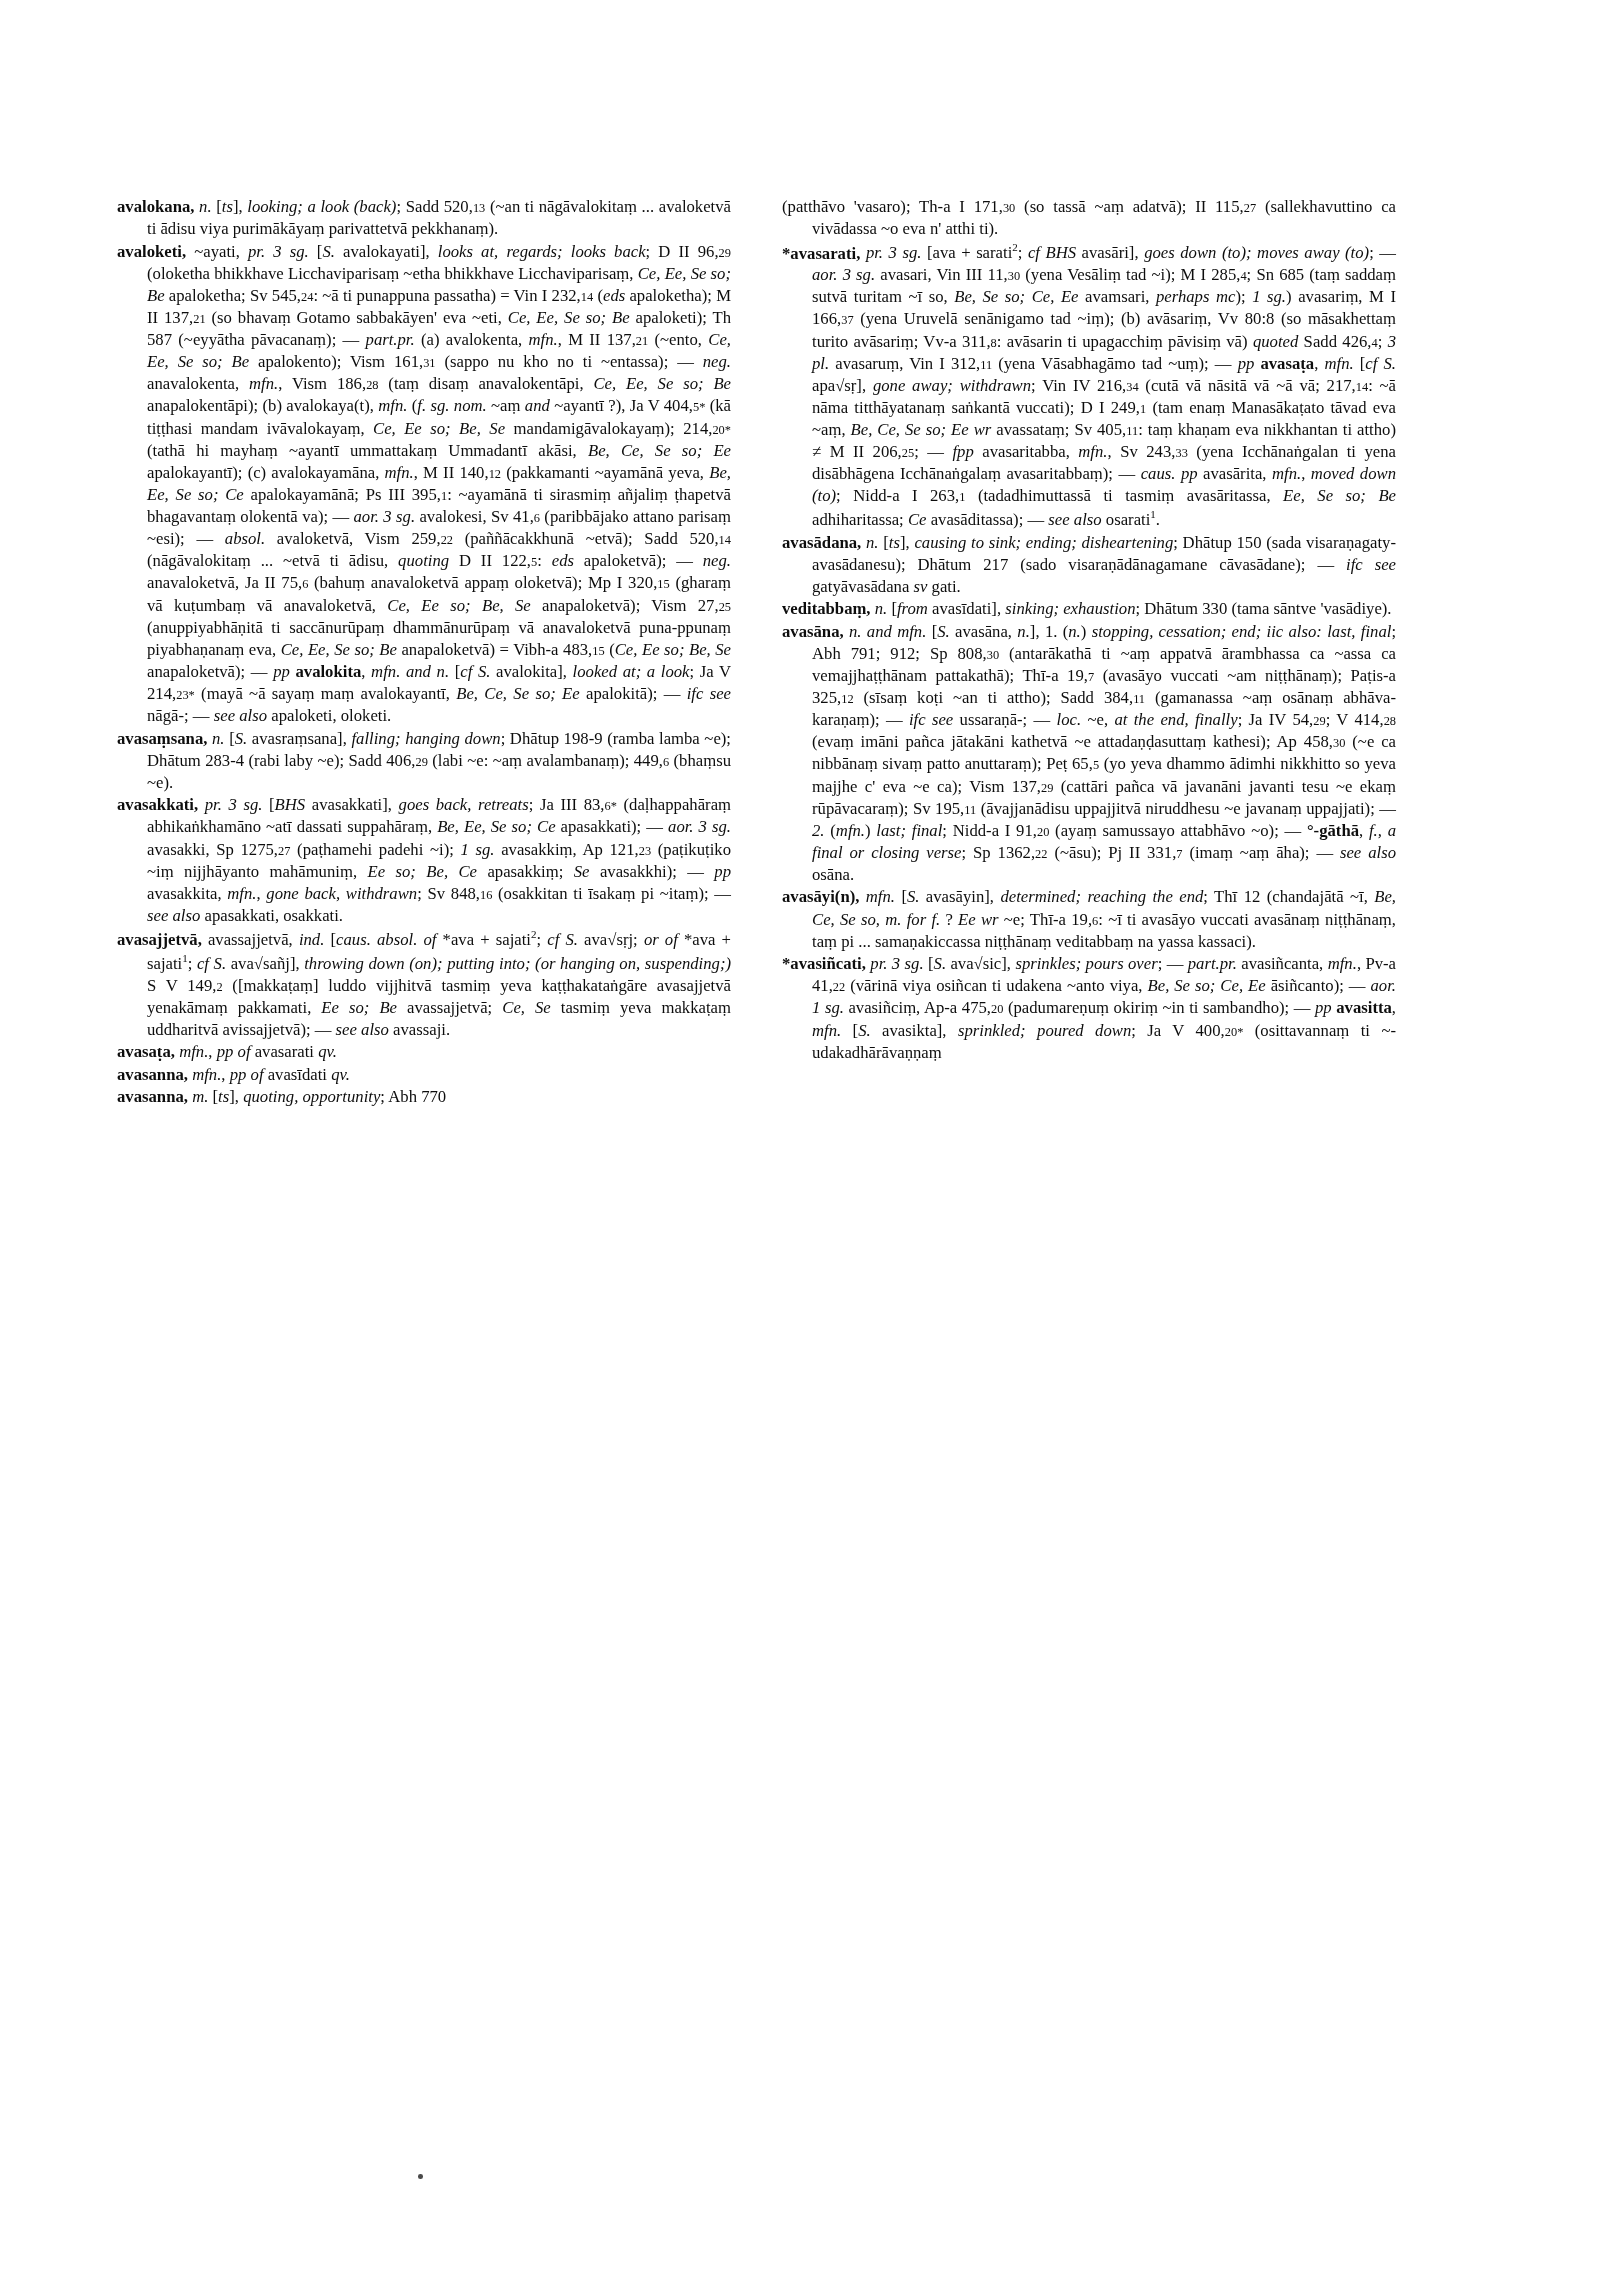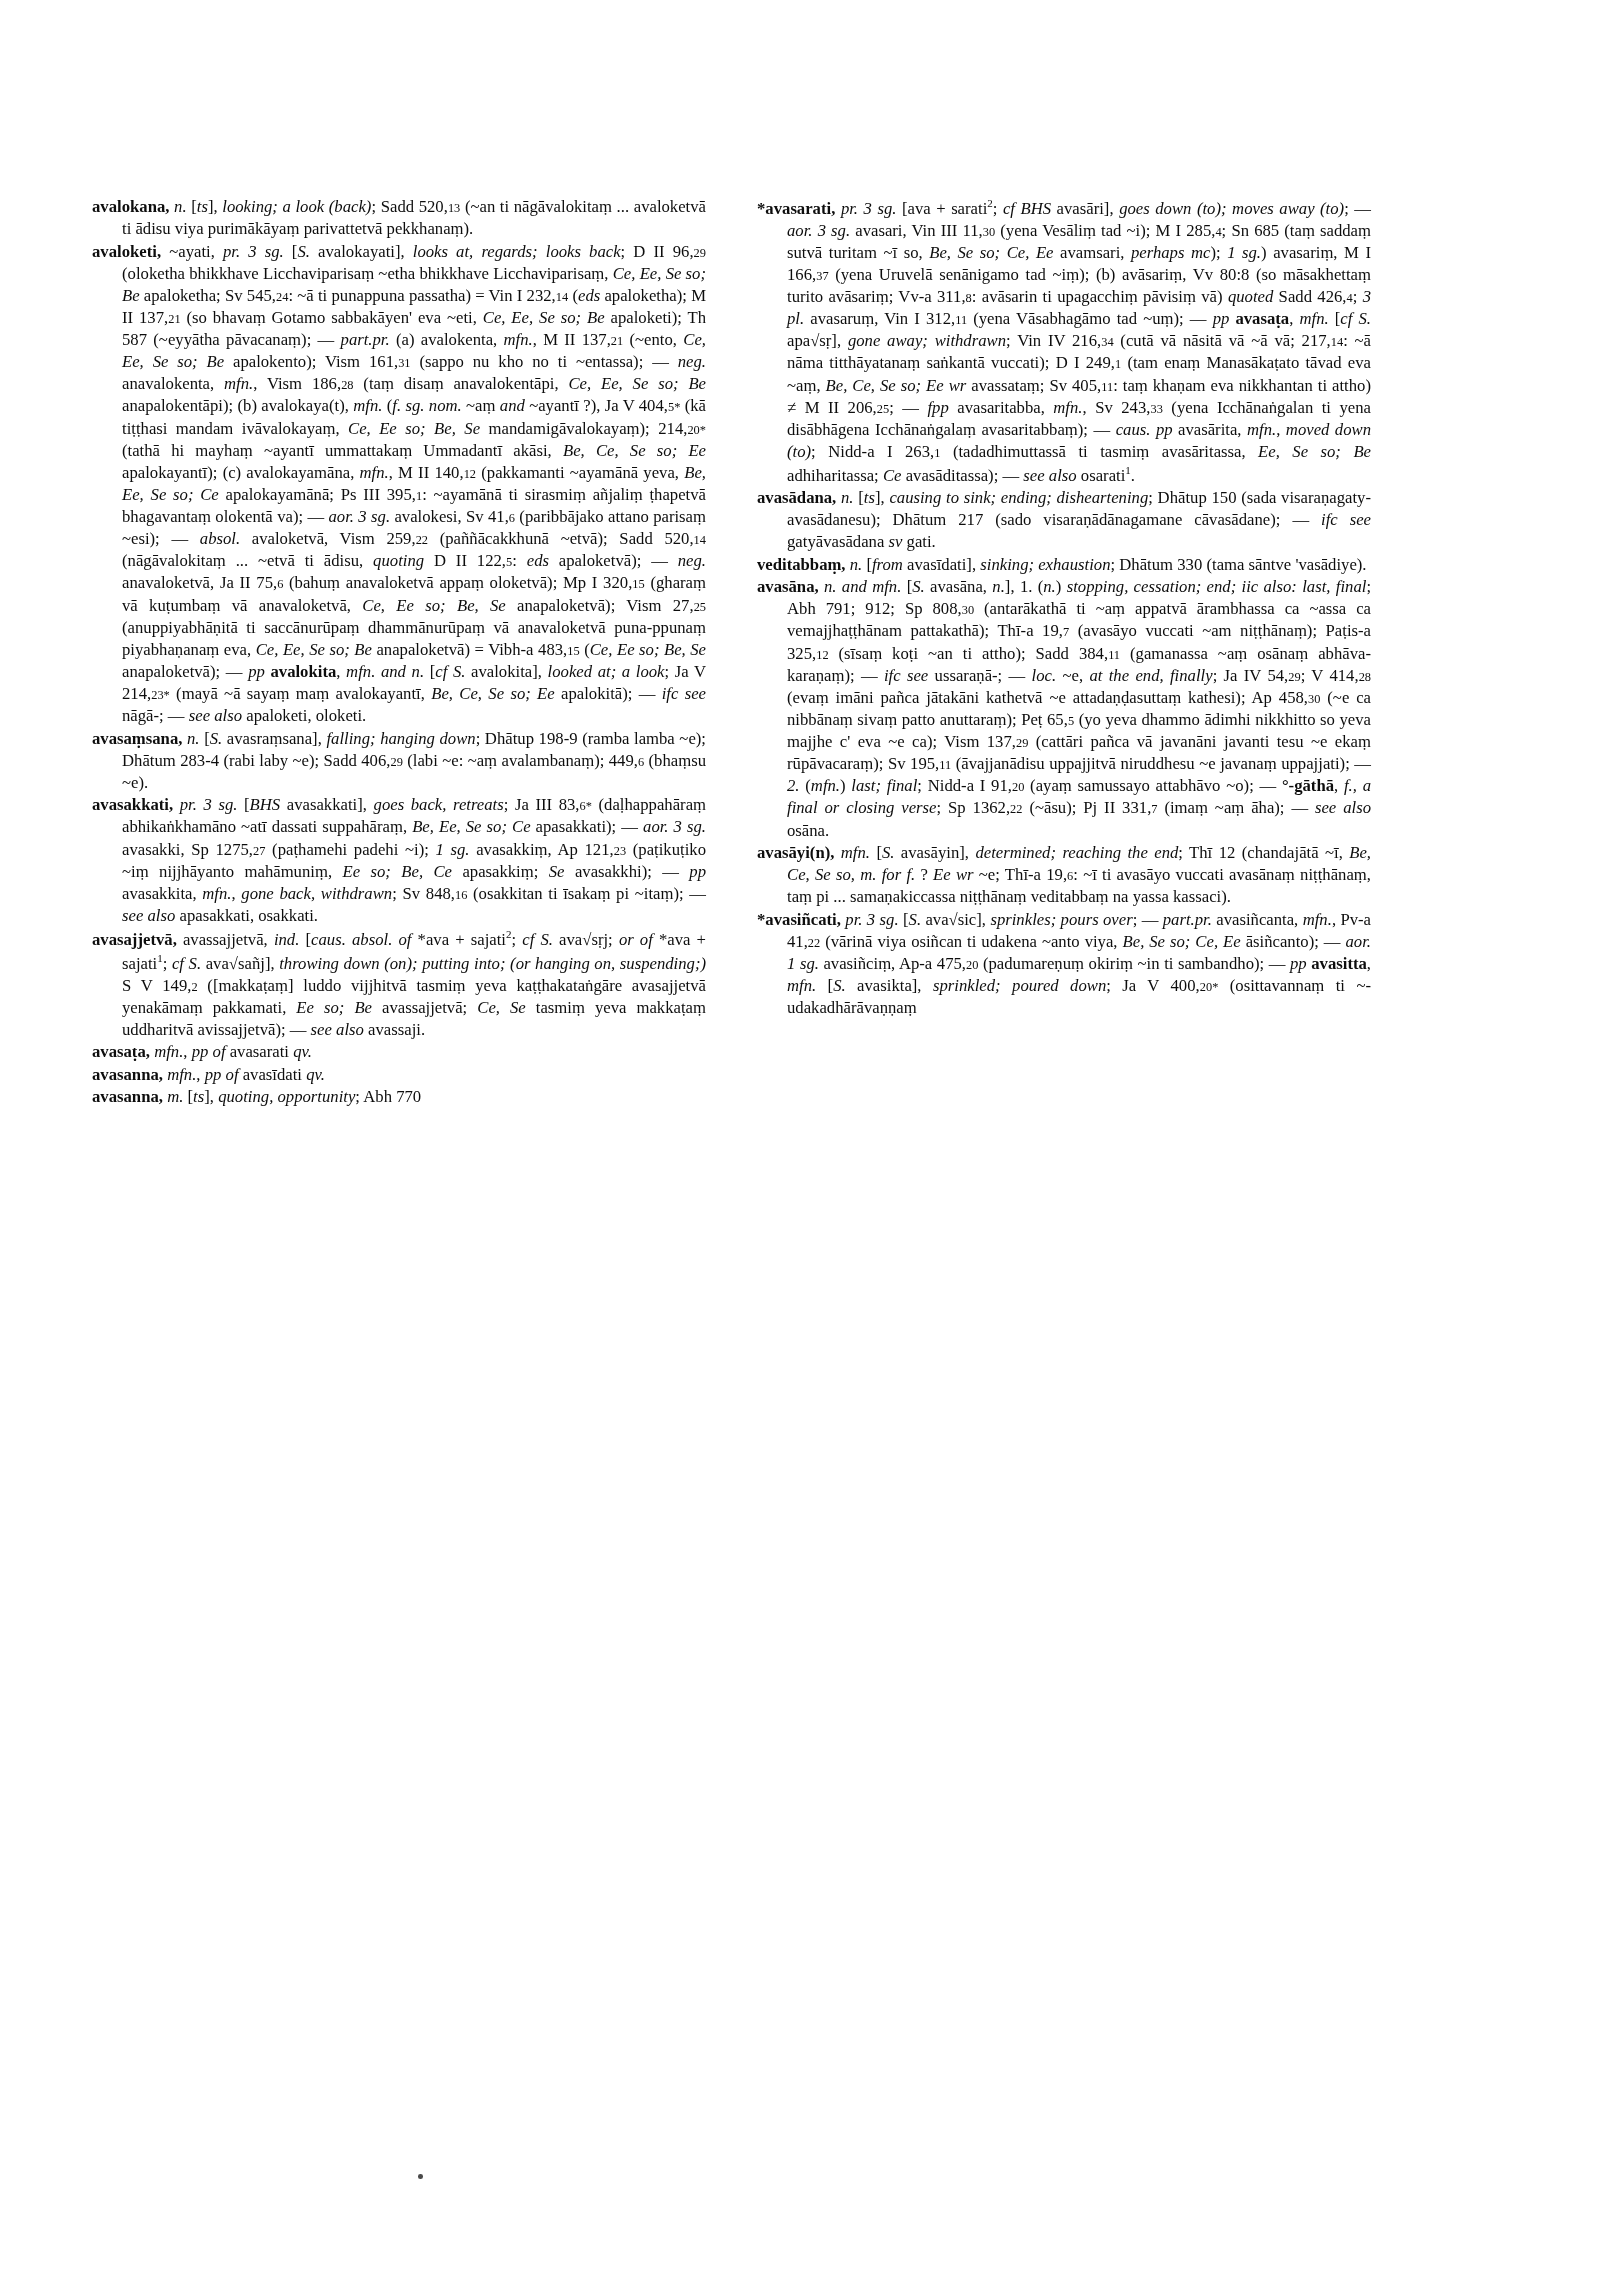--- a/index.html
+++ b/index.html
@@ -11,21 +11,21 @@
     width: 1616px;
     height: 2284px;
     font-family: "Liberation Serif", serif;
     color: #0d0d0d;
   }
   .page {
     position: relative;
     width: 1616px;
     height: 2284px;
     box-sizing: border-box;
-    padding: 196px 150px 0 92px;
+    padding: 196px 150px 0 117px;
   }
   .columns {
     display: flex;
     gap: 51px;
     align-items: flex-start;
   }
   .column {
     width: 614px;
     font-size: 16.7px;
     line-height: 1.325;
@@ -80,20 +80,21 @@
       <p class="entry"><span class="hw">avaloketi,</span><span> ~ayati, <span class="it">pr. 3 sg.</span> [<span class="it">S.</span> avalokayati], <span class="it">looks at, regards; looks back</span>; D II 96,<span class="sm">29</span> (oloketha bhikkhave Licchaviparisaṃ ~etha bhikkhave Licchaviparisaṃ, <span class="it">Ce, Ee, Se so; Be</span> apaloketha; Sv 545,<span class="sm">24</span>: ~ā ti punappuna passatha) = Vin I 232,<span class="sm">14</span> (<span class="it">eds</span> apaloketha); M II 137,<span class="sm">21</span> (so bhavaṃ Gotamo sabbakāyen' eva ~eti, <span class="it">Ce, Ee, Se so; Be</span> apaloketi); Th 587 (~eyyātha pāvacanaṃ); — <span class="it">part.pr.</span> (a) avalokenta, <span class="it">mfn.</span>, M II 137,<span class="sm">21</span> (~ento, <span class="it">Ce, Ee, Se so; Be</span> apalokento); Vism 161,<span class="sm">31</span> (sappo nu kho no ti ~entassa); — <span class="it">neg.</span> anavalokenta, <span class="it">mfn.</span>, Vism 186,<span class="sm">28</span> (taṃ disaṃ anavalokentāpi, <span class="it">Ce, Ee, Se so; Be</span> anapalokentāpi); (b) avalokaya(t), <span class="it">mfn.</span> (<span class="it">f. sg. nom.</span> ~aṃ <span class="it">and</span> ~ayantī ?), Ja V 404,<span class="sm">5*</span> (kā tiṭṭhasi mandam ivāvalokayaṃ, <span class="it">Ce, Ee so; Be, Se</span> mandamigāvalokayaṃ); 214,<span class="sm">20*</span> (tathā hi mayhaṃ ~ayantī ummattakaṃ Ummadantī akāsi, <span class="it">Be, Ce, Se so; Ee</span> apalokayantī); (c) avalokayamāna, <span class="it">mfn.</span>, M II 140,<span class="sm">12</span> (pakkamanti ~ayamānā yeva, <span class="it">Be, Ee, Se so; Ce</span> apalokayamānā; Ps III 395,<span class="sm">1</span>: ~ayamānā ti sirasmiṃ añjaliṃ ṭhapetvā bhagavantaṃ olokentā va); — <span class="it">aor. 3 sg.</span> avalokesi, Sv 41,<span class="sm">6</span> (paribbājako attano parisaṃ ~esi); — <span class="it">absol.</span> avaloketvā, Vism 259,<span class="sm">22</span> (paññācakkhunā ~etvā); Sadd 520,<span class="sm">14</span> (nāgāvalokitaṃ ... ~etvā ti ādisu, <span class="it">quoting</span> D II 122,<span class="sm">5</span>: <span class="it">eds</span> apaloketvā); — <span class="it">neg.</span> anavaloketvā, Ja II 75,<span class="sm">6</span> (bahuṃ anavaloketvā appaṃ oloketvā); Mp I 320,<span class="sm">15</span> (gharaṃ vā kuṭumbaṃ vā anavaloketvā, <span class="it">Ce, Ee so; Be, Se</span> anapaloketvā); Vism 27,<span class="sm">25</span> (anuppiyabhāṇitā ti saccānurūpaṃ dhammānurūpaṃ vā anavaloketvā puna-ppunaṃ piyabhaṇanaṃ eva, <span class="it">Ce, Ee, Se so; Be</span> anapaloketvā) = Vibh-a 483,<span class="sm">15</span> (<span class="it">Ce, Ee so; Be, Se</span> anapaloketvā); — <span class="it">pp</span> <span class="hw">avalokita</span>, <span class="it">mfn. and n.</span> [<span class="it">cf S.</span> avalokita], <span class="it">looked at; a look</span>; Ja V 214,<span class="sm">23*</span> (mayā ~ā sayaṃ maṃ avalokayantī, <span class="it">Be, Ce, Se so; Ee</span> apalokitā); — <span class="it">ifc see</span> nāgā-; — <span class="it">see also</span> apaloketi, oloketi.</span></p>
       <p class="entry"><span class="hw">avasaṃsana,</span><span> <span class="it">n.</span> [<span class="it">S.</span> avasraṃsana], <span class="it">falling; hanging down</span>; Dhātup 198-9 (ramba lamba ~e); Dhātum 283-4 (rabi laby ~e); Sadd 406,<span class="sm">29</span> (labi ~e: ~aṃ avalambanaṃ); 449,<span class="sm">6</span> (bhaṃsu ~e).</span></p>
       <p class="entry"><span class="hw">avasakkati,</span><span> <span class="it">pr. 3 sg.</span> [<span class="it">BHS</span> avasakkati], <span class="it">goes back, retreats</span>; Ja III 83,<span class="sm">6*</span> (daḷhappahāraṃ abhikaṅkhamāno ~atī dassati suppahāraṃ, <span class="it">Be, Ee, Se so; Ce</span> apasakkati); — <span class="it">aor. 3 sg.</span> avasakki, Sp 1275,<span class="sm">27</span> (paṭhamehi padehi ~i); <span class="it">1 sg.</span> avasakkiṃ, Ap 121,<span class="sm">23</span> (paṭikuṭiko ~iṃ nijjhāyanto mahāmuniṃ, <span class="it">Ee so; Be, Ce</span> apasakkiṃ; <span class="it">Se</span> avasakkhi); — <span class="it">pp</span> avasakkita, <span class="it">mfn.</span>, <span class="it">gone back, withdrawn</span>; Sv 848,<span class="sm">16</span> (osakkitan ti īsakaṃ pi ~itaṃ); — <span class="it">see also</span> apasakkati, osakkati.</span></p>
       <p class="entry"><span class="hw">avasajjetvā,</span><span> avassajjetvā, <span class="it">ind.</span> [<span class="it">caus. absol. of</span> *ava + sajati<span class="sup">2</span>; <span class="it">cf S.</span> ava√sṛj; <span class="it">or of</span> *ava + sajati<span class="sup">1</span>; <span class="it">cf S.</span> ava√sañj], <span class="it">throwing down (on); putting into; (or hanging on, suspending;)</span> S V 149,<span class="sm">2</span> ([makkaṭaṃ] luddo vijjhitvā tasmiṃ yeva kaṭṭhakataṅgāre avasajjetvā yenakāmaṃ pakkamati, <span class="it">Ee so; Be</span> avassajjetvā; <span class="it">Ce, Se</span> tasmiṃ yeva makkaṭaṃ uddharitvā avissajjetvā); — <span class="it">see also</span> avassaji.</span></p>
       <p class="entry"><span class="hw">avasaṭa,</span><span> <span class="it">mfn.</span>, <span class="it">pp of</span> avasarati <span class="it">qv.</span></span></p>
       <p class="entry"><span class="hw">avasanna,</span><span> <span class="it">mfn.</span>, <span class="it">pp of</span> avasīdati <span class="it">qv.</span></span></p>
       <p class="entry"><span class="hw">avasanna,</span><span> <span class="it">m.</span> [<span class="it">ts</span>], <span class="it">quoting, opportunity</span>; Abh 770</span></p>
     </div>
 
     <div class="column">
+      <p class="entry"><span class="hw"></span><span>(patthāvo 'vasaro); Th-a I 171,<span class="sm">30</span> (so tassā ~aṃ adatvā); II 115,<span class="sm">27</span> (sallekhavuttino ca vivādassa ~o eva n' atthi ti).</span></p>
       <p class="entry"><span class="hw">*avasarati,</span><span> <span class="it">pr. 3 sg.</span> [ava + sarati<span class="sup">2</span>; <span class="it">cf BHS</span> avasāri], <span class="it">goes down (to); moves away (to)</span>; — <span class="it">aor. 3 sg.</span> avasari, Vin III 11,<span class="sm">30</span> (yena Vesāliṃ tad ~i); M I 285,<span class="sm">4</span>; Sn 685 (taṃ saddaṃ sutvā turitam ~ī so, <span class="it">Be, Se so; Ce, Ee</span> avamsari, <span class="it">perhaps mc</span>); <span class="it">1 sg.</span>) avasariṃ, M I 166,<span class="sm">37</span> (yena Uruvelā senānigamo tad ~iṃ); (b) avāsariṃ, Vv 80:8 (so māsakhettaṃ turito avāsariṃ; Vv-a 311,<span class="sm">8</span>: avāsarin ti upagacchiṃ pāvisiṃ vā) <span class="it">quoted</span> Sadd 426,<span class="sm">4</span>; <span class="it">3 pl.</span> avasaruṃ, Vin I 312,<span class="sm">11</span> (yena Vāsabhagāmo tad ~uṃ); — <span class="it">pp</span> <span class="hw">avasaṭa</span>, <span class="it">mfn.</span> [<span class="it">cf S.</span> apa√sṛ], <span class="it">gone away; withdrawn</span>; Vin IV 216,<span class="sm">34</span> (cutā vā nāsitā vā ~ā vā; 217,<span class="sm">14</span>: ~ā nāma titthāyatanaṃ saṅkantā vuccati); D I 249,<span class="sm">1</span> (tam enaṃ Manasākaṭato tāvad eva ~aṃ, <span class="it">Be, Ce, Se so; Ee wr</span> avassataṃ; Sv 405,<span class="sm">11</span>: taṃ khaṇam eva nikkhantan ti attho) ≠ M II 206,<span class="sm">25</span>; — <span class="it">fpp</span> avasaritabba, <span class="it">mfn.</span>, Sv 243,<span class="sm">33</span> (yena Icchānaṅgalan ti yena disābhāgena Icchānaṅgalaṃ avasaritabbaṃ); — <span class="it">caus.</span> <span class="it">pp</span> avasārita, <span class="it">mfn.</span>, <span class="it">moved down (to)</span>; Nidd-a I 263,<span class="sm">1</span> (tadadhimuttassā ti tasmiṃ avasāritassa, <span class="it">Ee, Se so; Be</span> adhiharitassa; <span class="it">Ce</span> avasāditassa); — <span class="it">see also</span> osarati<span class="sup">1</span>.</span></p>
       <p class="entry"><span class="hw">avasādana,</span><span> <span class="it">n.</span> [<span class="it">ts</span>], <span class="it">causing to sink; ending; disheartening</span>; Dhātup 150 (sada visaraṇagaty-avasādanesu); Dhātum 217 (sado visaraṇādānagamane cāvasādane); — <span class="it">ifc see</span> gatyāvasādana <span class="it">sv</span> gati.</span></p>
       <p class="entry"><span class="hw">veditabbaṃ,</span><span> <span class="it">n.</span> [<span class="it">from</span> avasīdati], <span class="it">sinking; exhaustion</span>; Dhātum 330 (tama sāntve 'vasādiye).</span></p>
       <p class="entry"><span class="hw">avasāna,</span><span> <span class="it">n. and mfn.</span> [<span class="it">S.</span> avasāna, <span class="it">n.</span>], 1. (<span class="it">n.</span>) <span class="it">stopping, cessation; end; iic also: last, final</span>; Abh 791; 912; Sp 808,<span class="sm">30</span> (antarākathā ti ~aṃ appatvā ārambhassa ca ~assa ca vemajjhaṭṭhānam pattakathā); Thī-a 19,<span class="sm">7</span> (avasāyo vuccati ~am niṭṭhānaṃ); Paṭis-a 325,<span class="sm">12</span> (sīsaṃ koṭi ~an ti attho); Sadd 384,<span class="sm">11</span> (gamanassa ~aṃ osānaṃ abhāva-karaṇaṃ); — <span class="it">ifc see</span> ussaraṇā-; — <span class="it">loc.</span> ~e, <span class="it">at the end, finally</span>; Ja IV 54,<span class="sm">29</span>; V 414,<span class="sm">28</span> (evaṃ imāni pañca jātakāni kathetvā ~e attadaṇḍasuttaṃ kathesi); Ap 458,<span class="sm">30</span> (~e ca nibbānaṃ sivaṃ patto anuttaraṃ); Peṭ 65,<span class="sm">5</span> (yo yeva dhammo ādimhi nikkhitto so yeva majjhe c' eva ~e ca); Vism 137,<span class="sm">29</span> (cattāri pañca vā javanāni javanti tesu ~e ekaṃ rūpāvacaraṃ); Sv 195,<span class="sm">11</span> (āvajjanādisu uppajjitvā niruddhesu ~e javanaṃ uppajjati); — <span class="it">2.</span> (<span class="it">mfn.</span>) <span class="it">last; final</span>; Nidd-a I 91,<span class="sm">20</span> (ayaṃ samussayo attabhāvo ~o); — <span class="hw">°-gāthā</span>, <span class="it">f., a final or closing verse</span>; Sp 1362,<span class="sm">22</span> (~āsu); Pj II 331,<span class="sm">7</span> (imaṃ ~aṃ āha); — <span class="it">see also</span> osāna.</span></p>
       <p class="entry"><span class="hw">avasāyi(n),</span><span> <span class="it">mfn.</span> [<span class="it">S.</span> avasāyin], <span class="it">determined; reaching the end</span>; Thī 12 (chandajātā ~ī, <span class="it">Be, Ce, Se so, m. for f.</span> ? <span class="it">Ee wr</span> ~e; Thī-a 19,<span class="sm">6</span>: ~ī ti avasāyo vuccati avasānaṃ niṭṭhānaṃ, taṃ pi ... samaṇakiccassa niṭṭhānaṃ veditabbaṃ na yassa kassaci).</span></p>
       <p class="entry"><span class="hw">*avasiñcati,</span><span> <span class="it">pr. 3 sg.</span> [<span class="it">S.</span> ava√sic], <span class="it">sprinkles; pours over</span>; — <span class="it">part.pr.</span> avasiñcanta, <span class="it">mfn.</span>, Pv-a 41,<span class="sm">22</span> (vārinā viya osiñcan ti udakena ~anto viya, <span class="it">Be, Se so; Ce, Ee</span> āsiñcanto); — <span class="it">aor. 1 sg.</span> avasiñciṃ, Ap-a 475,<span class="sm">20</span> (padumareṇuṃ okiriṃ ~in ti sambandho); — <span class="it">pp</span> <span class="hw">avasitta</span>, <span class="it">mfn.</span> [<span class="it">S.</span> avasikta], <span class="it">sprinkled; poured down</span>; Ja V 400,<span class="sm">20*</span> (osittavannaṃ ti ~-udakadhārāvaṇṇaṃ</span></p>
     </div>
 
   </div>
 

